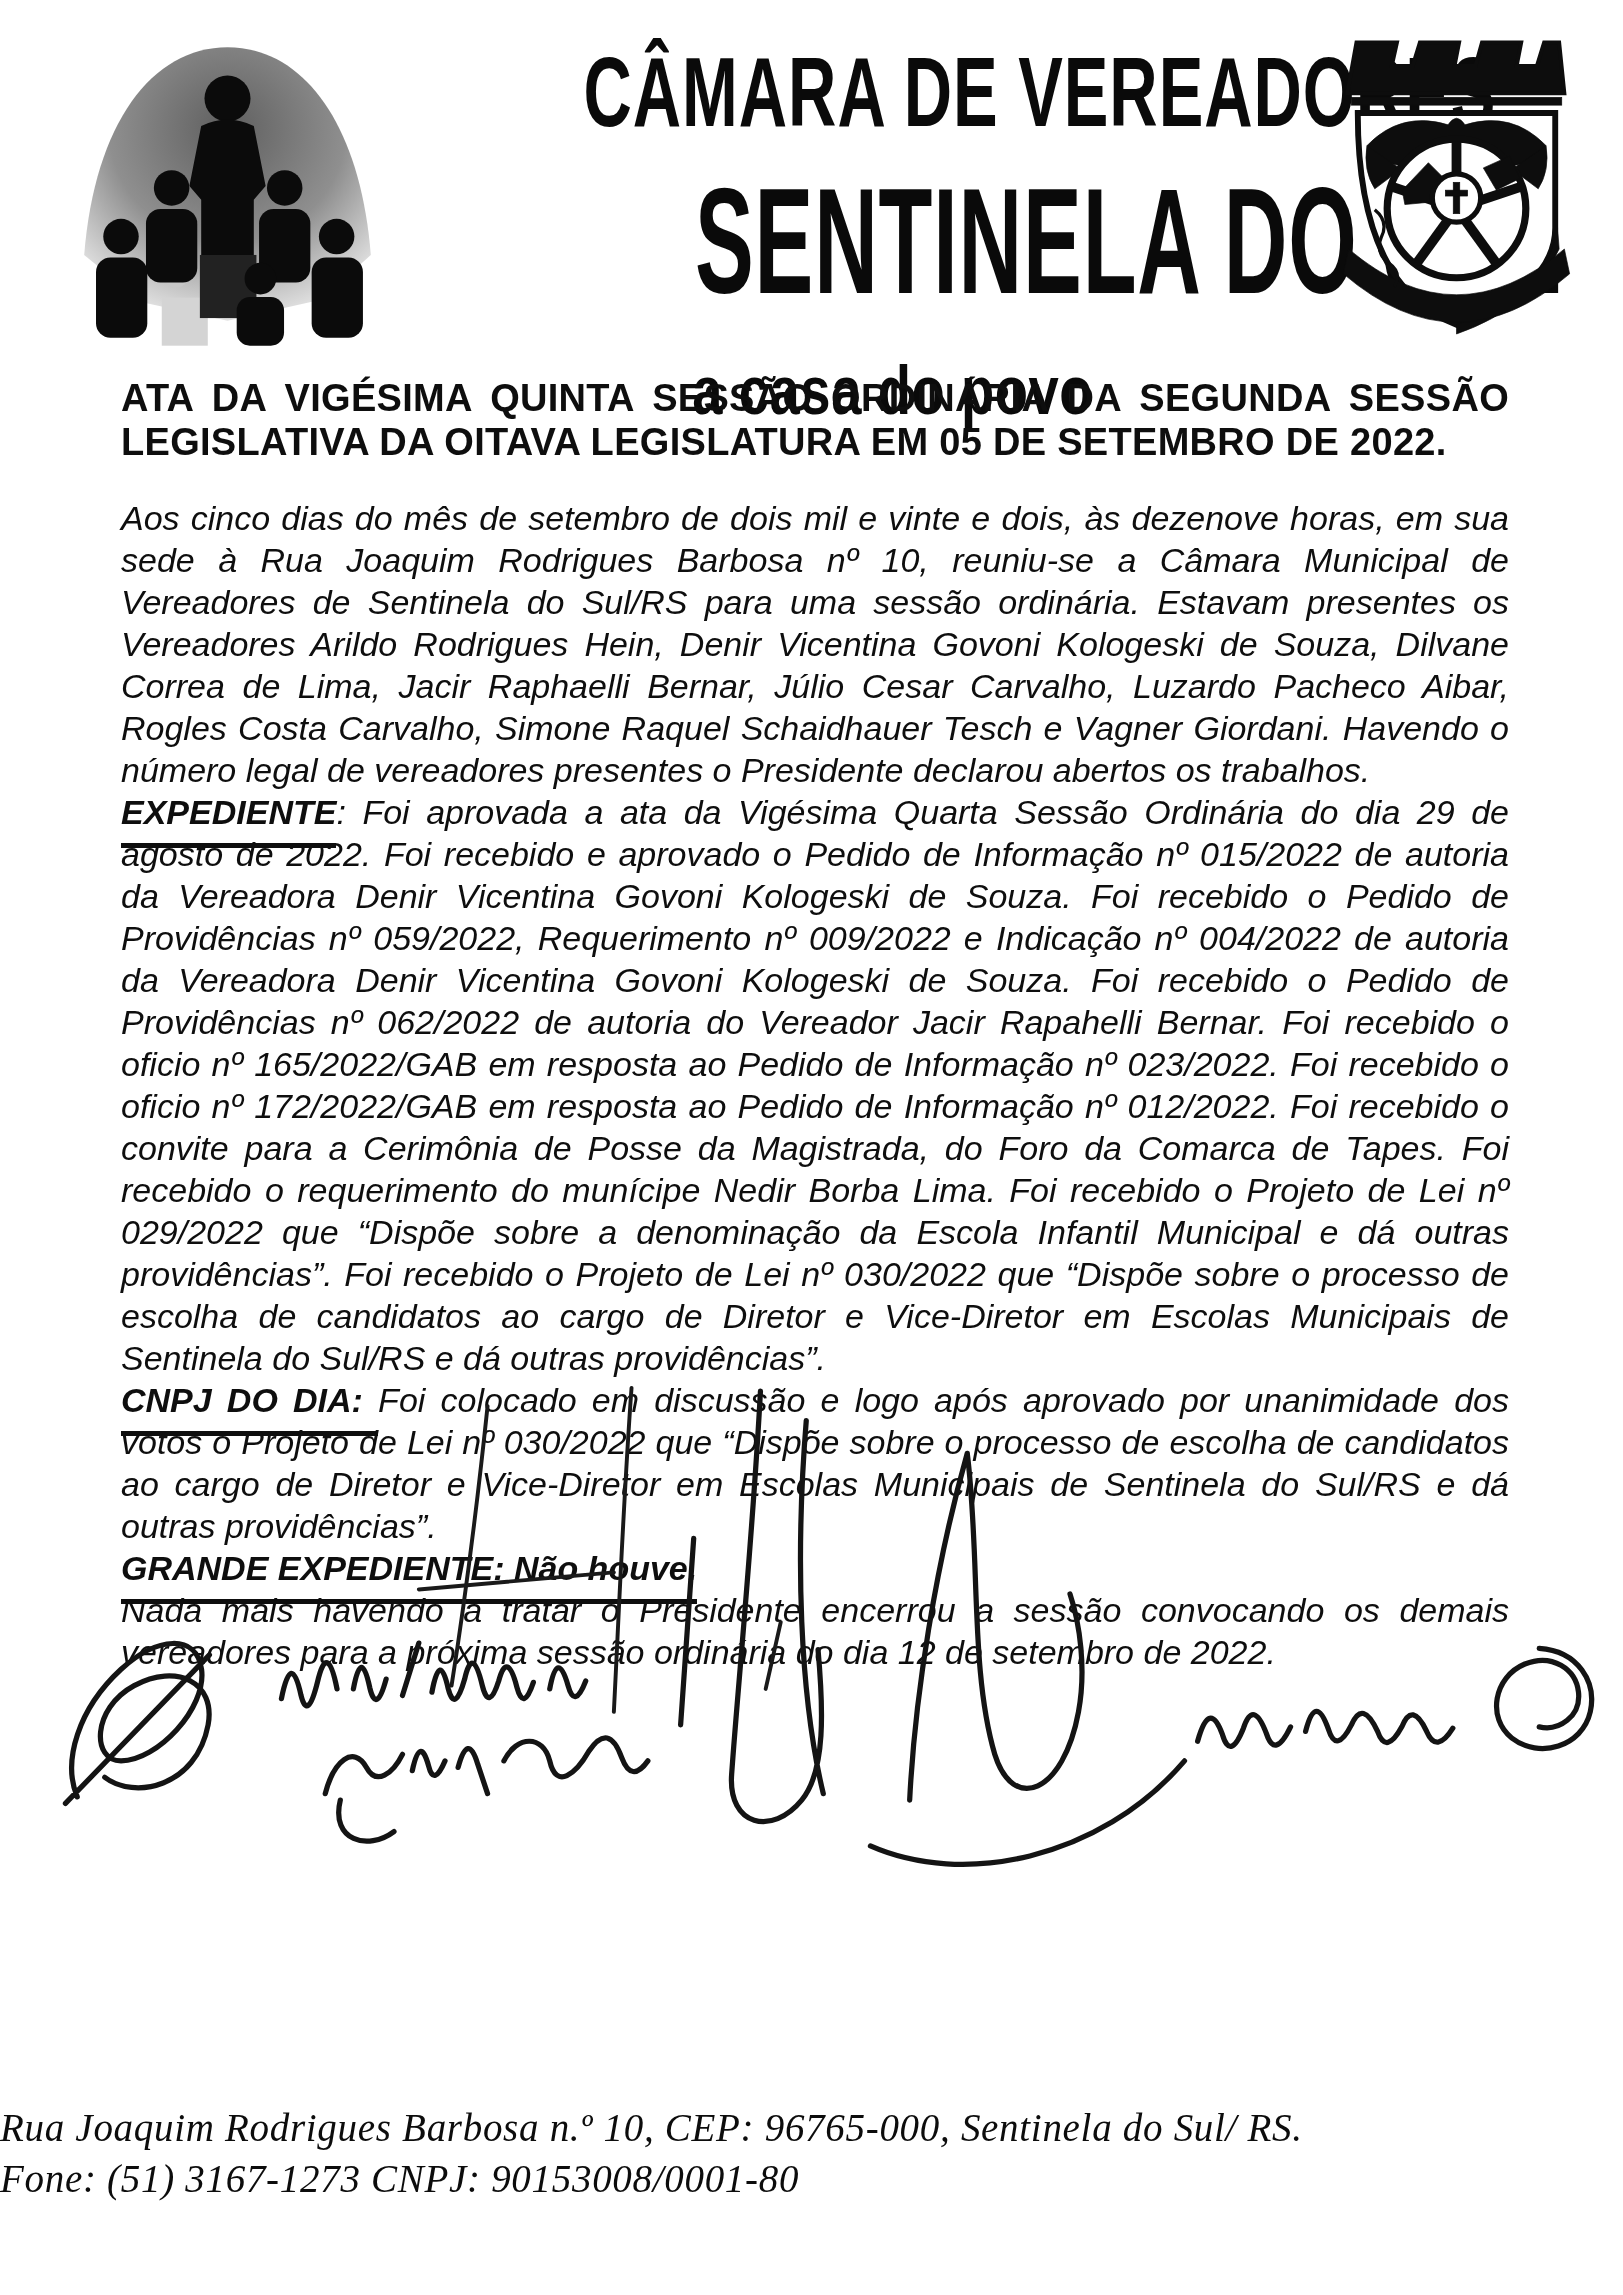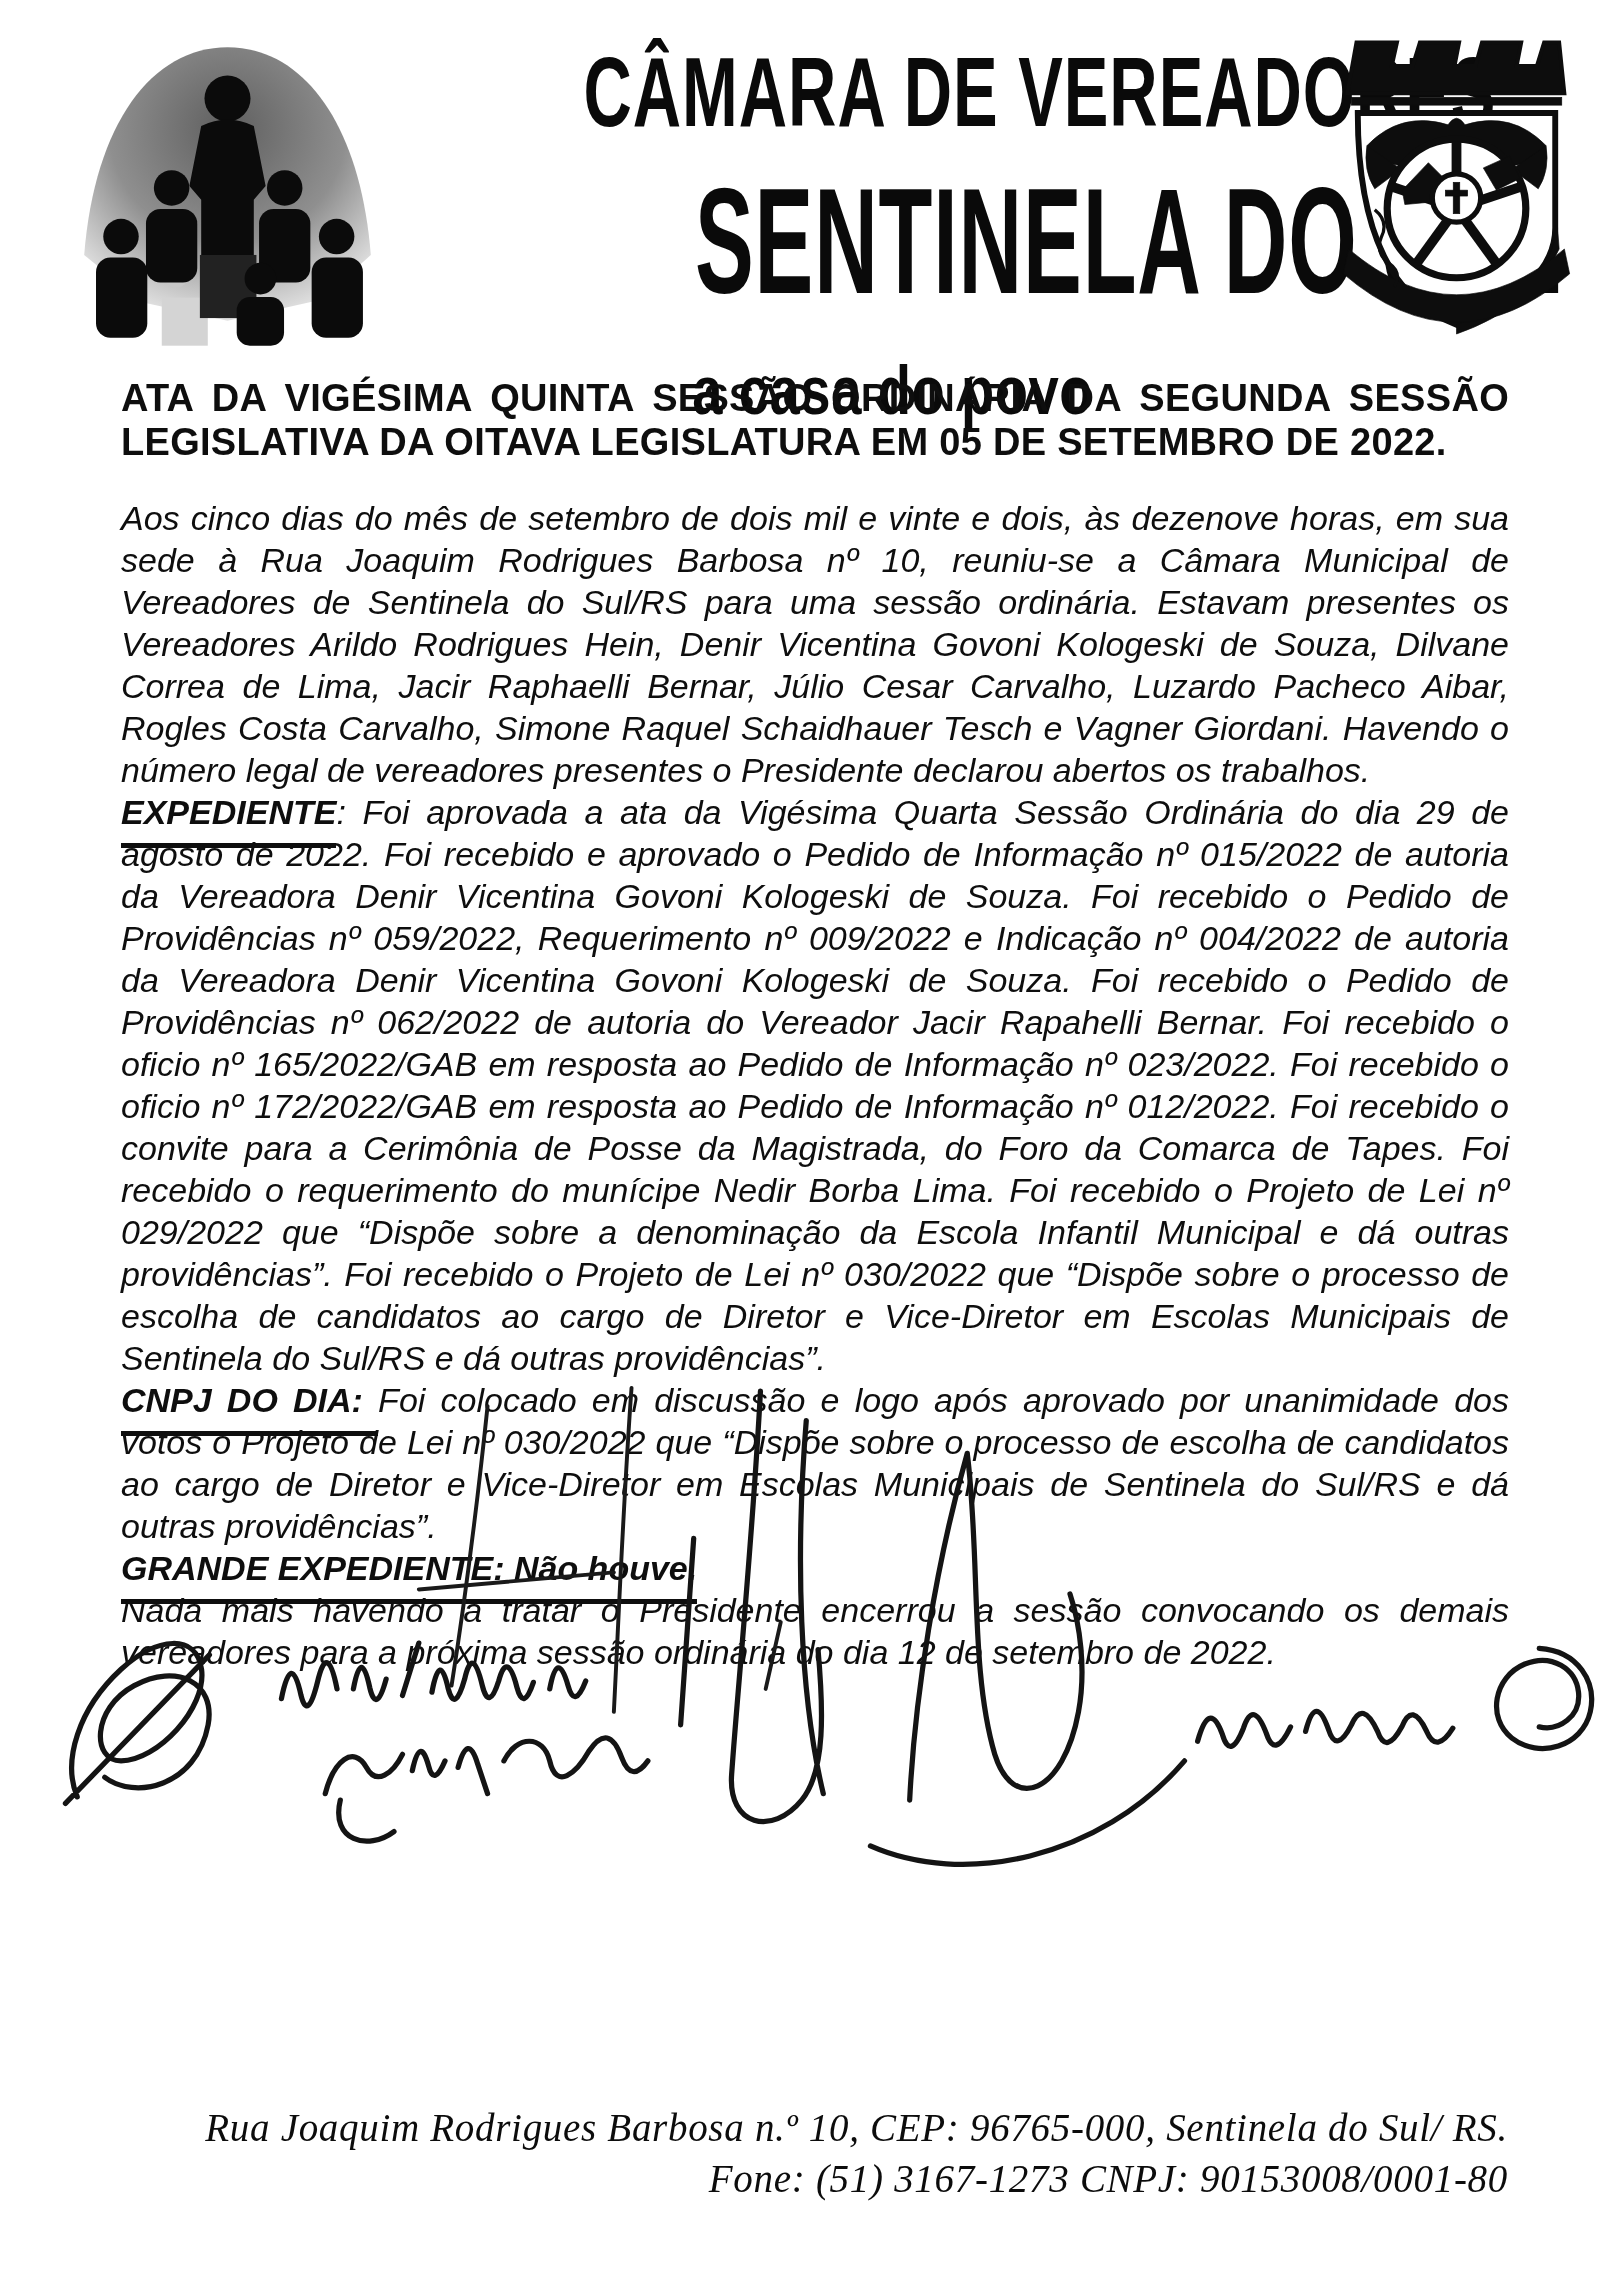--- a/index.html
+++ b/index.html
@@ -31,21 +31,21 @@
   .doc-title { font-size:38px; line-height:44px; font-weight:bold; text-align:justify; margin-bottom:33px; letter-spacing:0.3px; }
   .para { margin:0;font-style:italic; }
   .lbl { font-weight:bold; border-bottom:5.9px solid #0e0e0e; padding-bottom:12px; }
   
   .signatures { position:absolute; left:0; top:1342px; width:1623px; height:576px; pointer-events:none; }
   .sig { fill:none; stroke:#141414; stroke-width:8; stroke-linecap:round; stroke-linejoin:round; }
   .sig-thin { fill:none; stroke:#1a1a1a; stroke-width:6; stroke-linecap:round; }
   
   .footer {
     position:absolute; left:0; top:2102px; width:1508px;
-    text-align:right;
+    text-align:left;
     font-family:"Liberation Serif", serif;
     font-style:italic;
     font-size:39px; line-height:51px; color:#0c0c0c;
     letter-spacing:0.7px;
   }
 </style>
 </head>
 <body>
 
 <div class="page">

